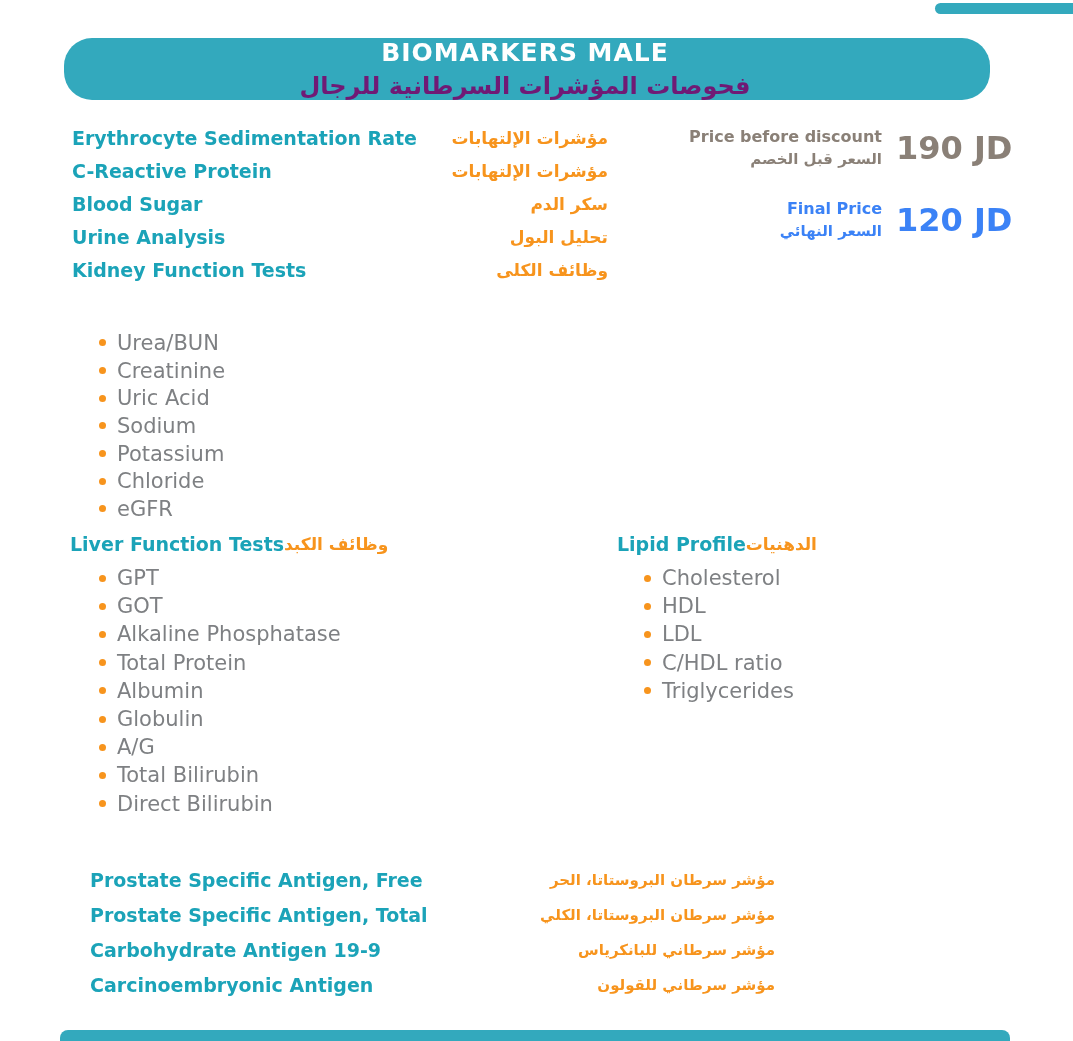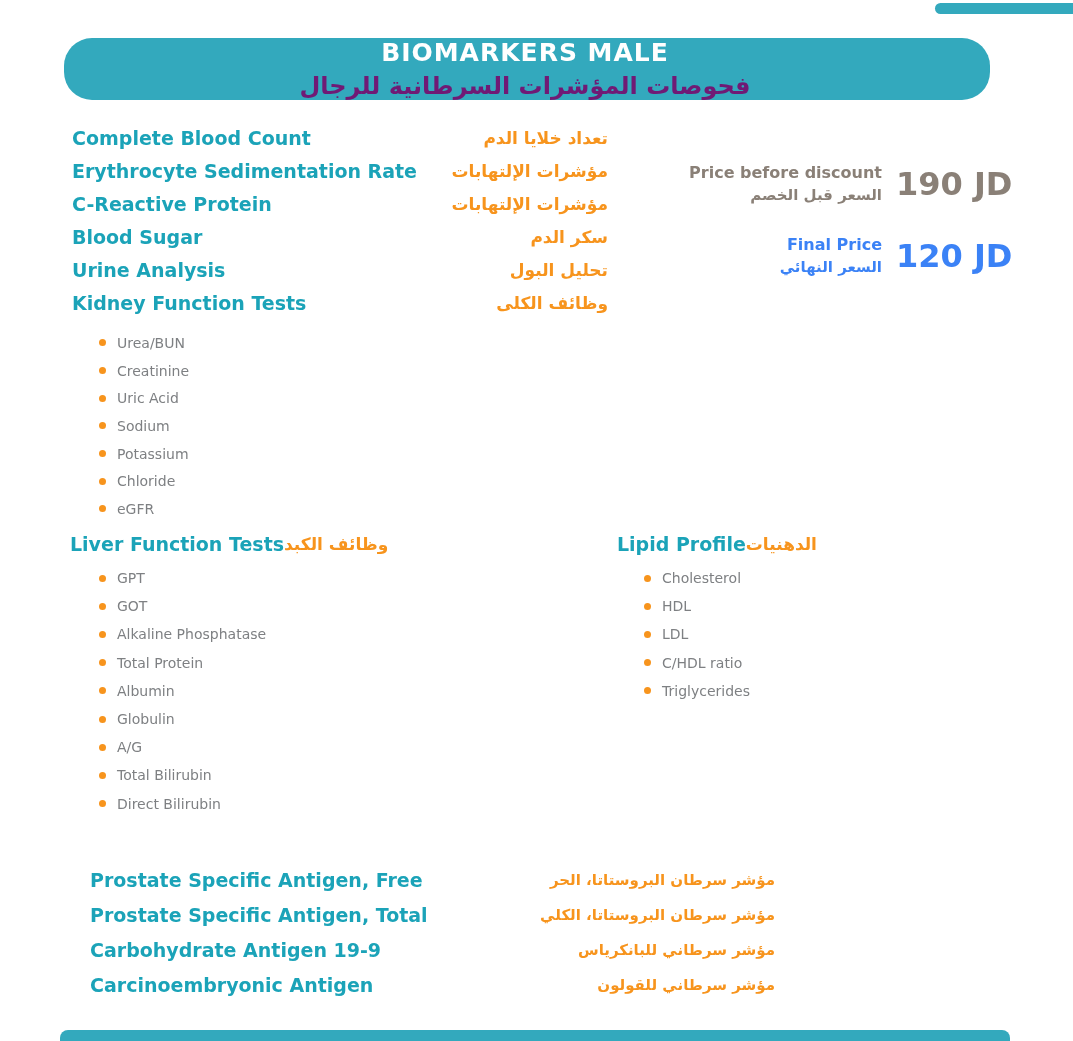--- a/index.html
+++ b/index.html
@@ -23,33 +23,33 @@
   .header-ar{color:#701a75;font-weight:bold;font-size:24px;direction:rtl;}
 
   
   .main-list{position:absolute;left:72px;top:121px;width:536px;}
   .m-row{height:33px;display:flex;justify-content:space-between;align-items:center;}
   .t-en{color:#1BA3B8;font-weight:bold;font-size:19px;white-space:nowrap;}
   .t-ar{color:#F7941D;font-weight:bold;font-size:17px;direction:rtl;white-space:nowrap;}
 
   
   .price-block{position:absolute;left:670px;top:126px;width:322px;}
-  .price-row{display:flex;align-items:center;justify-content:flex-end;margin-top:36px;}
+  .price-row{display:flex;align-items:center;justify-content:flex-end;}
   .price-row + .price-row{margin-top:28px;}
   .price-labels{text-align:right;}
   .pl-en{font-weight:bold;font-size:16px;line-height:22px;white-space:nowrap;}
   .pl-ar{font-weight:bold;font-size:15px;line-height:22px;direction:rtl;white-space:nowrap;}
   .price-value{font-weight:bold;font-size:32px;width:96px;margin-left:14px;
     text-align:left;white-space:nowrap;}
   .c-gray{color:#8A8077;}
   .c-orange{color:#3b82f6;}
 
   
   .bullets{position:absolute;}
-  .b-item{display:flex;align-items:center;color:#7E8083;font-size:14px;white-space:nowrap;}
+  .b-item{display:flex;align-items:center;color:#7E8083;font-size:21px;white-space:nowrap;}
   .dot{width:7px;height:7px;border-radius:50%;background:#F7941D;margin-right:11px;flex:0 0 auto;}
   .kidney-list{left:99px;top:329px;}
   .kidney-list .b-item{height:27.7px;}
   .liver-list{left:99px;top:564px;}
   .lipid-list{left:644px;top:564px;}
   .liver-list .b-item,.lipid-list .b-item{height:28.2px;}
 
   
   .sec-row{position:absolute;height:26px;display:flex;align-items:center;
     justify-content:flex-start;}
@@ -68,24 +68,20 @@
 
   <div class="strip-top"></div>
 
   <div class="header-bar">
     <span class="header-en">BIOMARKERS MALE</span>
     <span class="header-ar" dir="rtl">فحوصات المؤشرات السرطانية للرجال</span>
   </div>
 
   <div class="main-list">
     <div class="m-row">
-      <span class="t-en">Complete Blood Count</span>
-      <span class="t-ar" dir="rtl">تعداد خلايا الدم</span>
-    </div>
-    <div class="m-row">
       <span class="t-en">Erythrocyte Sedimentation Rate</span>
       <span class="t-ar" dir="rtl">مؤشرات الإلتهابات</span>
     </div>
     <div class="m-row">
       <span class="t-en">C-Reactive Protein</span>
       <span class="t-ar" dir="rtl">مؤشرات الإلتهابات</span>
     </div>
     <div class="m-row">
       <span class="t-en">Blood Sugar</span>
       <span class="t-ar" dir="rtl">سكر الدم</span>

